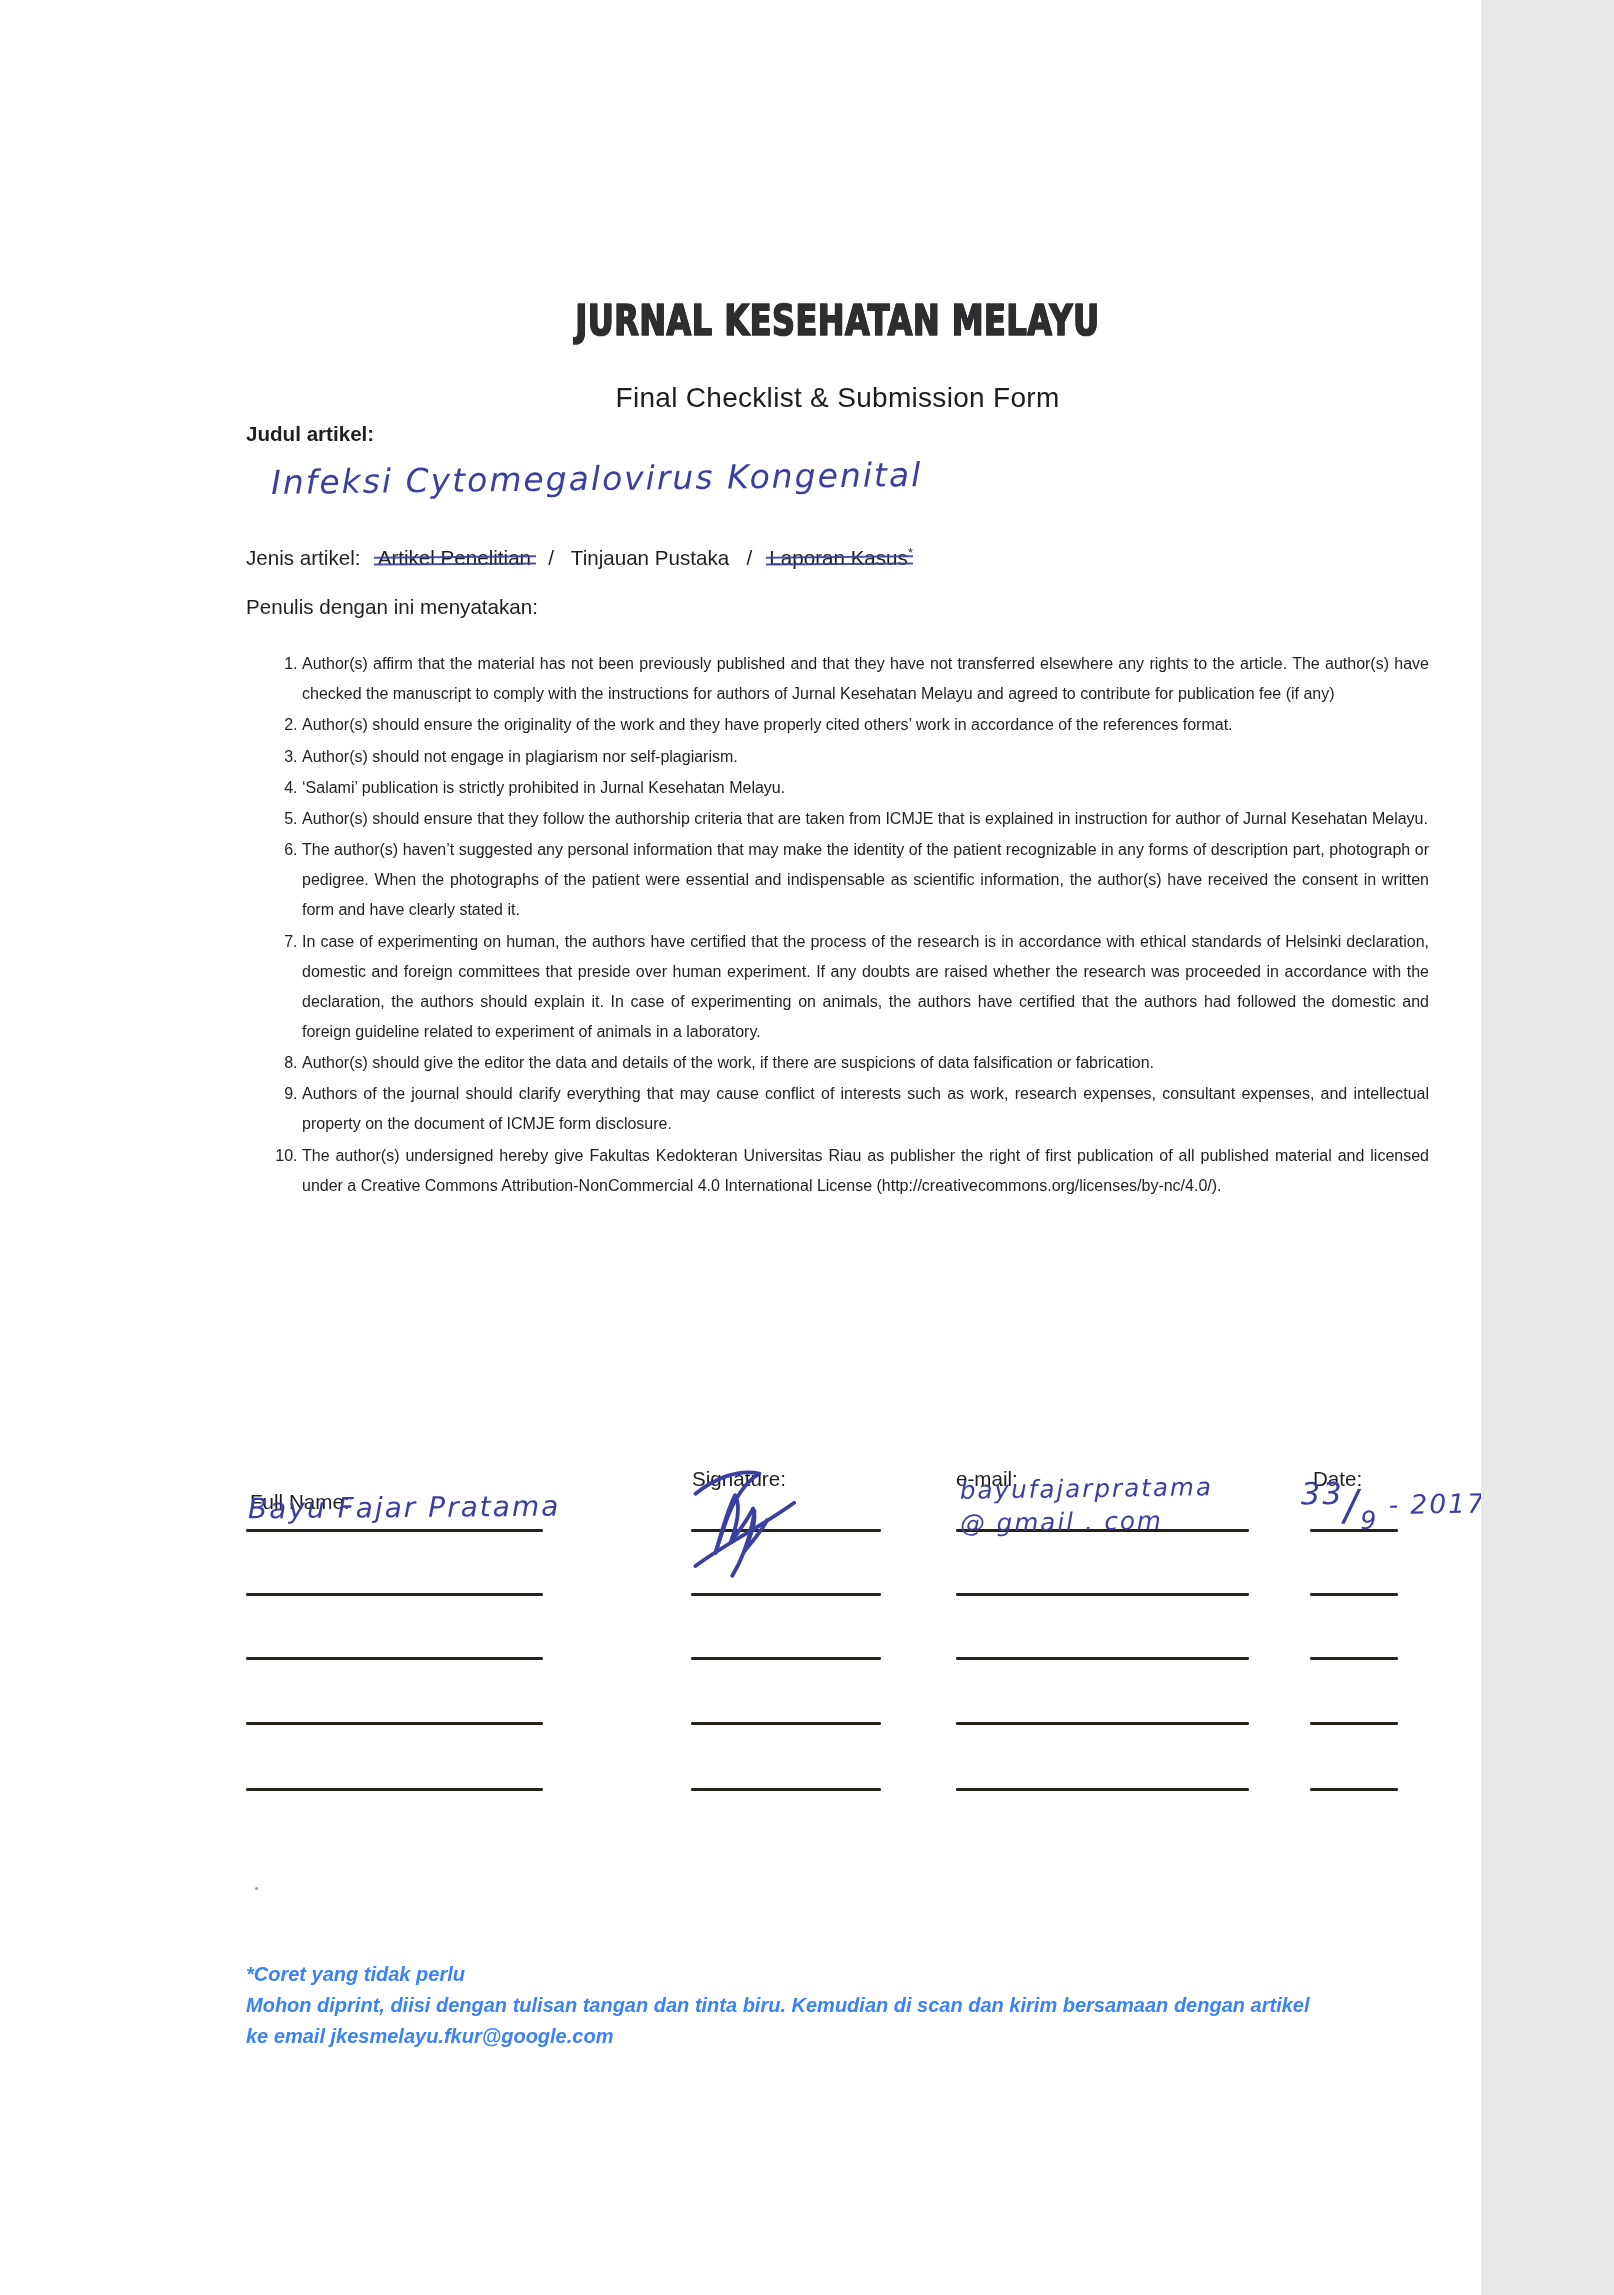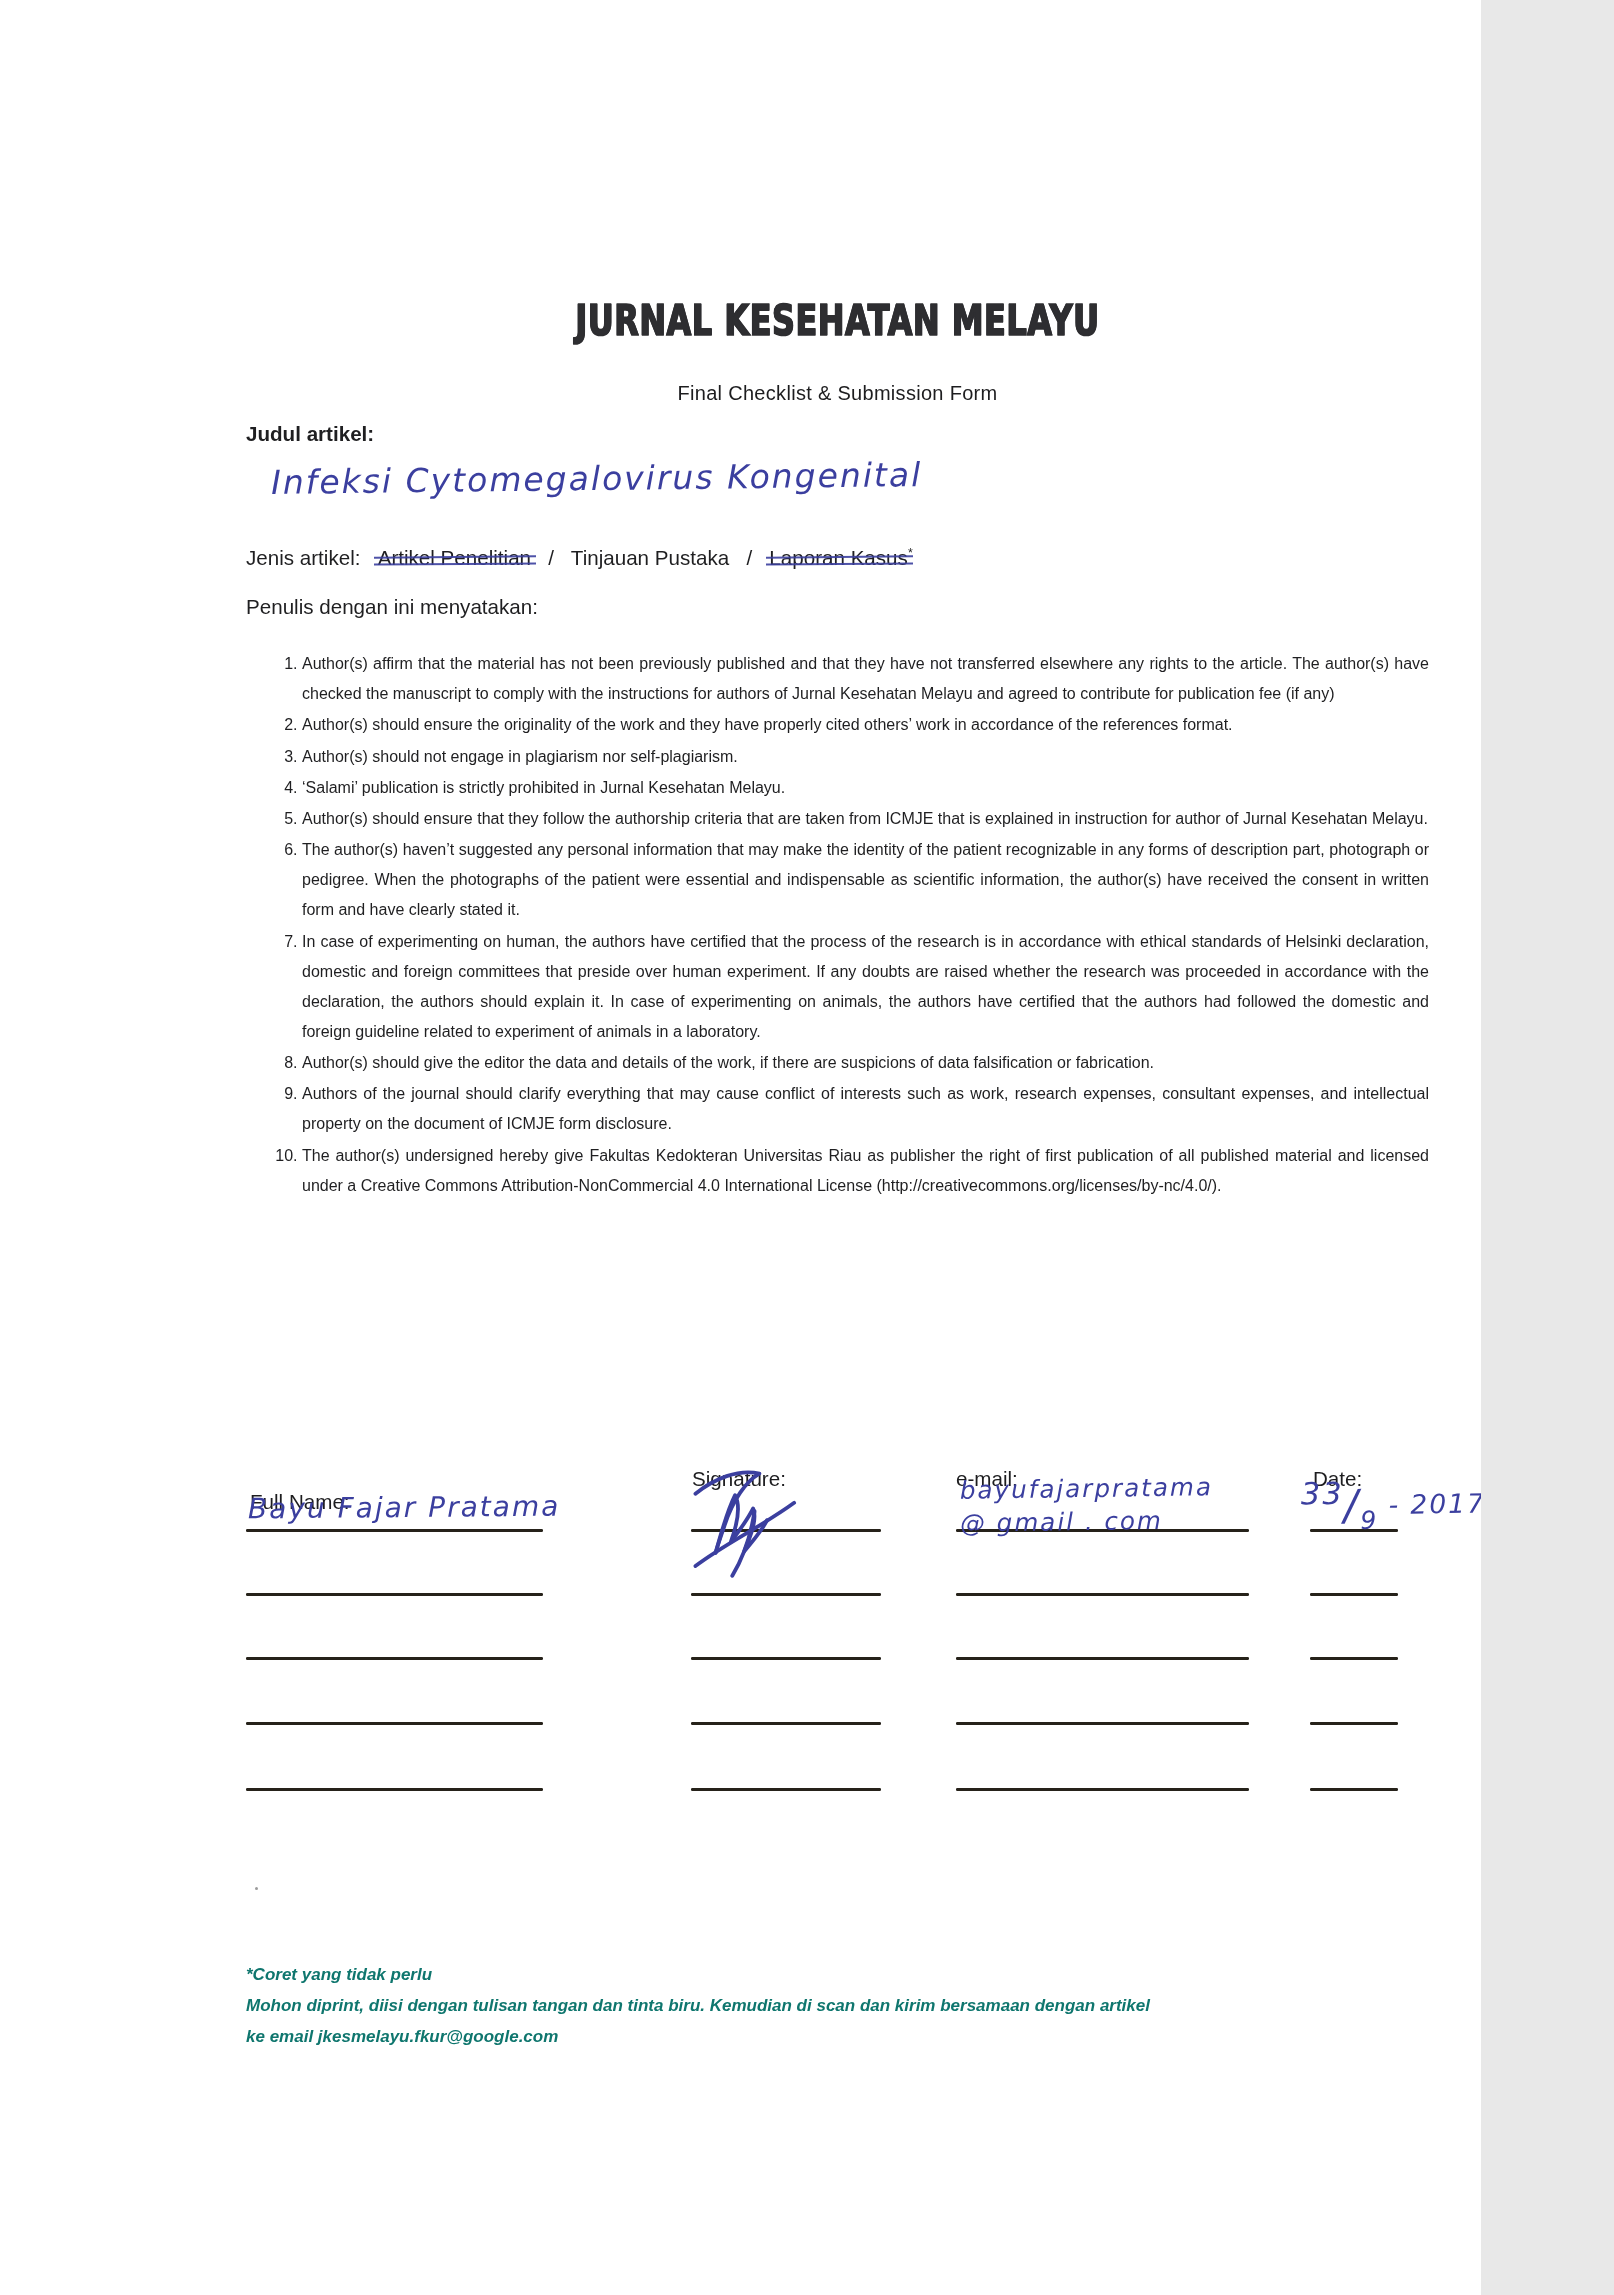--- a/index.html
+++ b/index.html
@@ -12,21 +12,21 @@
   
   .journal-title{
     left:246px;top:299px;width:1183px;text-align:center;
     font-family:"DejaVu Sans",sans-serif;font-size:37px;font-weight:700;
     color:#2e2e31;-webkit-text-stroke:1.5px #2e2e31;
     text-shadow:0.7px 0 0 #2e2e31,-0.7px 0 0 #2e2e31;
     transform:scale(0.86,1.14);letter-spacing:0.7px;white-space:nowrap;
   }
   .form-title{
     left:246px;top:382px;width:1183px;text-align:center;
-    font-size:20px;font-weight:400;color:#1d1d1f;letter-spacing:0.3px;
+    font-size:28px;font-weight:400;color:#1d1d1f;letter-spacing:0.3px;
   }
 
   
   .body-text{font-size:20.6px;line-height:30px;}
   .judul-label{left:246px;top:419px;font-weight:bold;}
   .jenis-line{left:246px;top:538px;white-space:nowrap;text-align:right;}
   .jenis-line span{white-space:nowrap;}
   .penulis-line{left:246px;top:592px;}
 
   
@@ -68,21 +68,21 @@
   .sig-label{position:absolute;top:0;font-size:20.6px;color:#1d1d1f;}
   .lbl-c1{left:4px;margin-top:23px;} .lbl-c2{left:446px;} .lbl-c3{left:710px;} .lbl-c4{left:1067px;}
   .sig-line{position:absolute;height:2.7px;background:#26221a;border-radius:1.3px;}
   .c1{left:0;width:297px;} .c2{left:445px;width:190px;} .c3{left:710px;width:293px;} .c4{left:1064px;width:88px;}
   .r1{top:62px;} .r2{top:126px;} .r3{top:190px;} .r4{top:255px;} .r5{top:321px;}
   .sig-svg{position:absolute;left:430px;top:-6.6px;width:139px;height:119px;overflow:visible;}
 
   
   .footer{
     left:246px;top:1959px;width:1195px;
-    font-size:17px;font-weight:700;font-style:italic;line-height:31px;color:#0f766e;
+    font-size:20px;font-weight:700;font-style:italic;line-height:31px;color:#3b82f6;
   }
   .dot-artifact{left:255px;top:1887px;width:3.3px;height:3.3px;background:#666;border-radius:50%;opacity:.65;}
 </style>
 </head>
 <body>
 
 <div class="page">
 
   <div class="abs journal-title">JURNAL KESEHATAN MELAYU</div>
   <div class="abs form-title">Final Checklist &amp; Submission Form</div>

